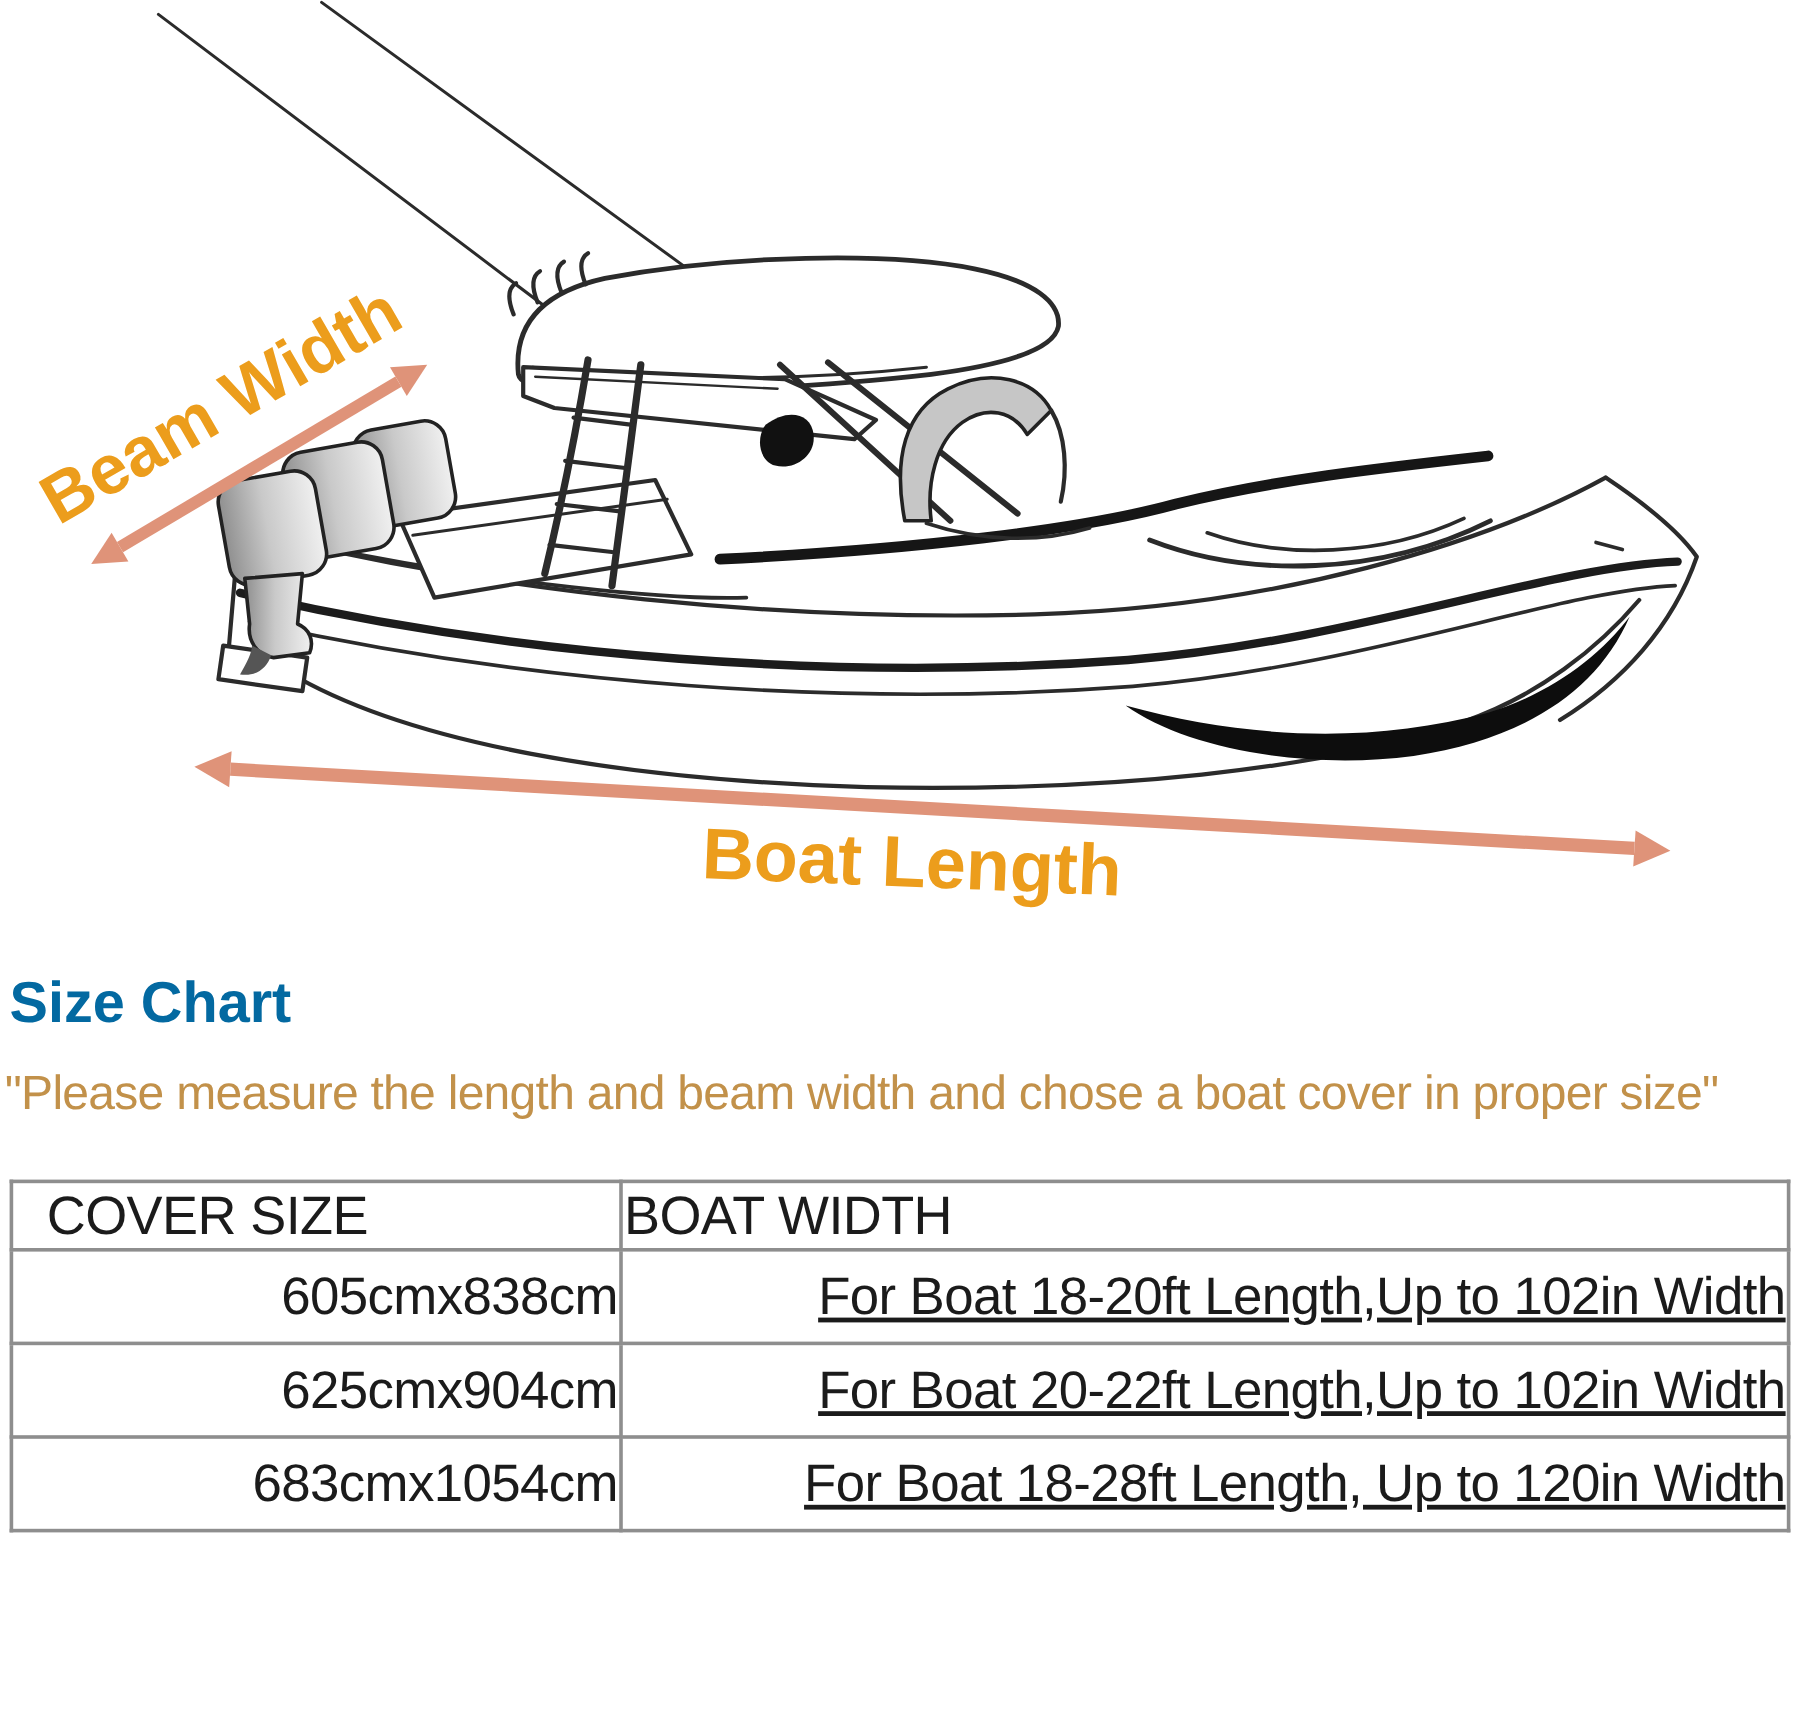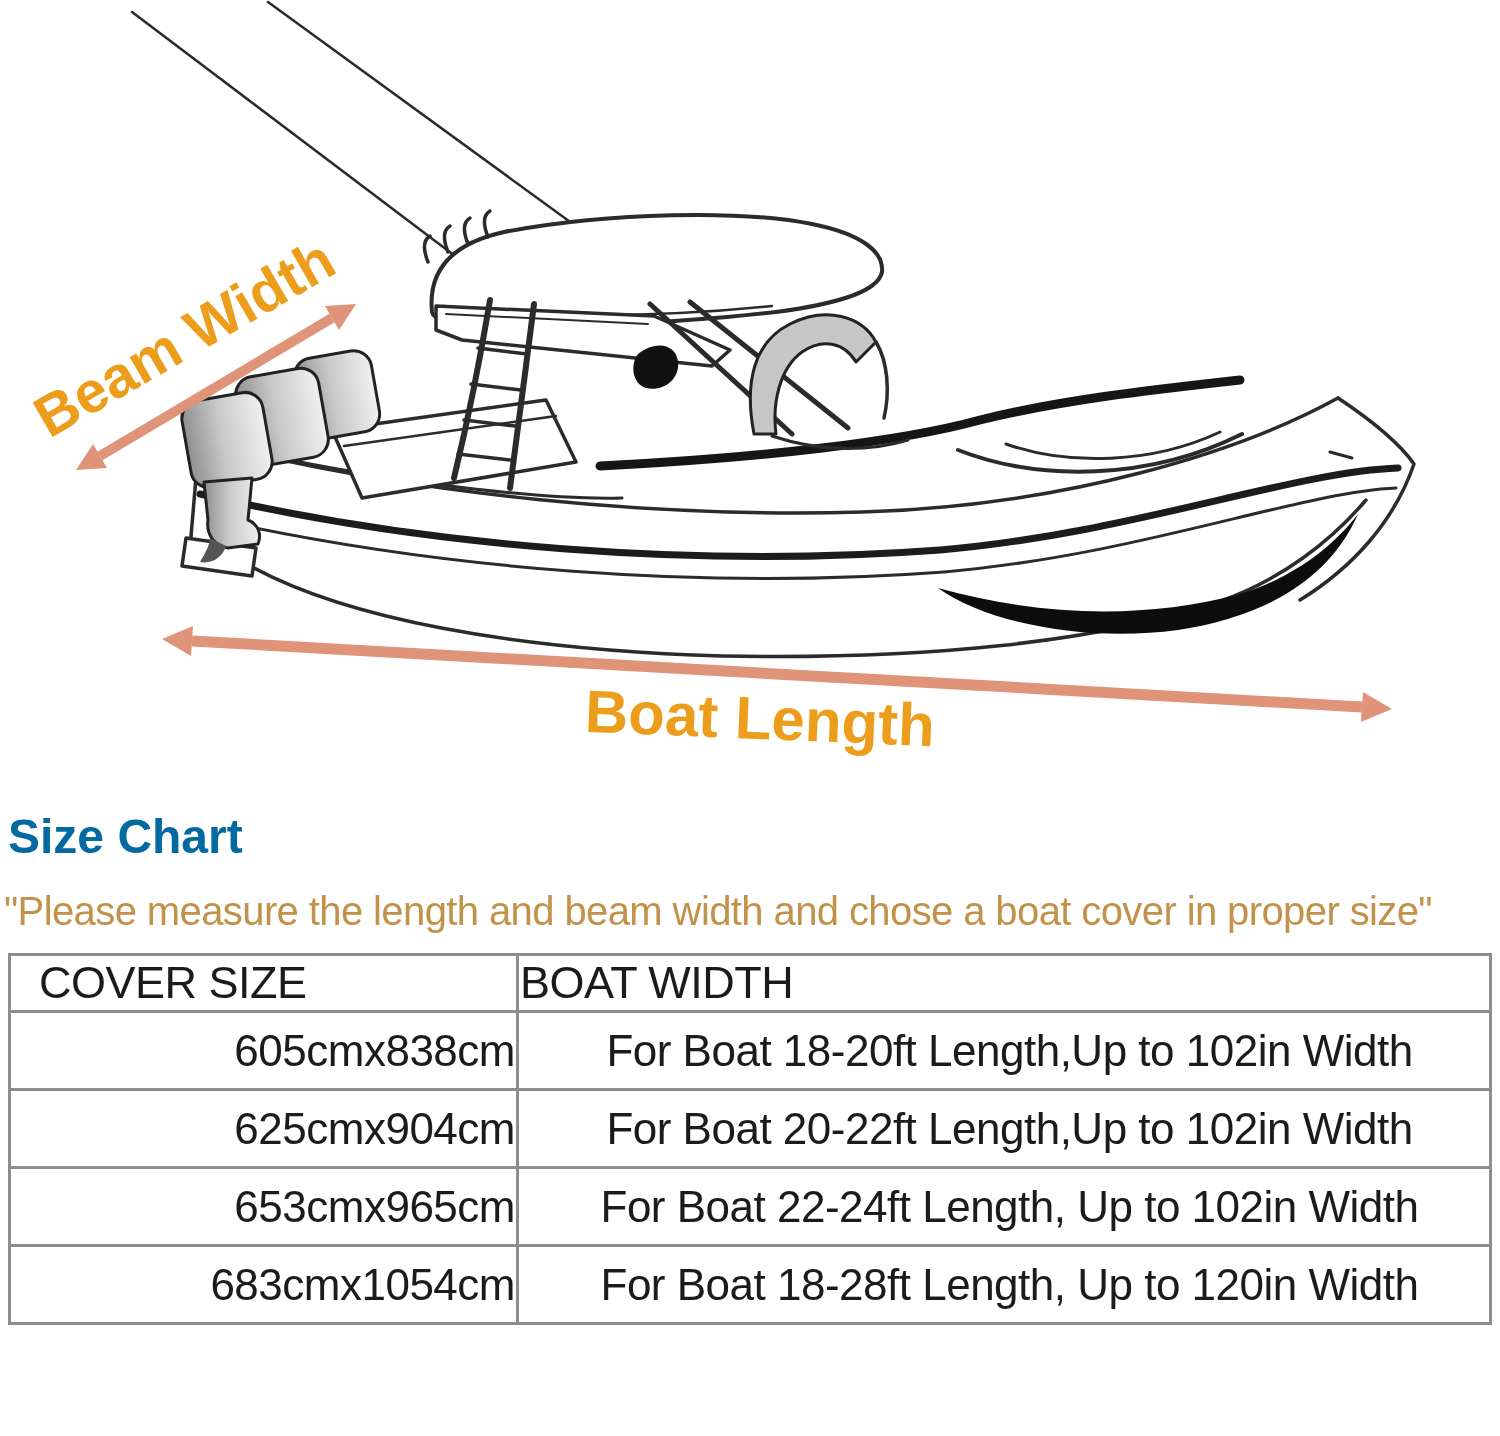--- a/index.html
+++ b/index.html
@@ -7,31 +7,31 @@
        font-family:"Liberation Sans","DejaVu Sans",sans-serif;color:#1b1b1b;}
   .illustration{position:absolute;left:0;top:0;width:1500px;height:810px;}
   .illustration svg{position:absolute;left:0;top:0;}
   .dim-label{position:absolute;font-weight:700;color:#EC9D1C;white-space:nowrap;text-align:center;}
   .beam-label{left:-28px;top:304px;width:424px;font-size:58px;transform:rotate(-30deg);}
   .length-label{left:560px;top:684px;width:400px;font-size:60px;transform:rotate(2.4deg);}
   .page-title{position:absolute;left:8px;top:812px;font-size:48px;font-weight:700;
               color:#0369a1;letter-spacing:0px;line-height:1.05;}
   .page-subtitle{position:absolute;left:4px;top:889px;width:1496px;font-size:40px;
                  color:#C2914A;letter-spacing:-0.6px;white-space:nowrap;font-weight:400;}
-  .size-table{position:absolute;left:8px;top:953px;width:1484px;border-collapse:collapse;
+  .size-table{position:absolute;left:8px;top:983px;width:1484px;border-collapse:collapse;
               table-layout:fixed;}
   .size-table th,.size-table td{border:3px solid #8e8e8e;font-weight:400;
               letter-spacing:-0.5px;overflow:hidden;}
   .size-table th{height:51px;font-size:45px;}
   .size-table td{height:73px;font-size:44px;}
   .col-cover{width:508px;}
   th.h-cover{text-align:left;padding-left:28px;}
   th.h-width{text-align:left;}
   td.c-cover{text-align:right;padding-left:26px;}
-  td.c-width{text-align:center;padding-left:12px;}
+  td.c-width{text-align:right;padding-left:12px;text-decoration:underline;}
 </style>
 </head>
 <body>
 
 <div class="illustration">
   <svg width="1500" height="810" viewBox="0 0 1500 810">
     <defs>
       <linearGradient id="gm" x1="0" y1="0" x2="1" y2="0">
         <stop offset="0" stop-color="#8f8f8f"></stop>
         <stop offset="0.45" stop-color="#c9c9c9"></stop>
@@ -126,21 +126,17 @@
   <tbody>
     <tr>
       <td class="c-cover">605cmx838cm</td>
       <td class="c-width">For Boat 18-20ft Length,Up to 102in Width</td>
     </tr>
     <tr>
       <td class="c-cover">625cmx904cm</td>
       <td class="c-width">For Boat 20-22ft Length,Up to 102in Width</td>
     </tr>
     <tr>
-      <td class="c-cover">653cmx965cm</td>
-      <td class="c-width">For Boat 22-24ft Length, Up to 102in Width</td>
-    </tr>
-    <tr>
       <td class="c-cover">683cmx1054cm</td>
       <td class="c-width">For Boat 18-28ft Length, Up to 120in Width</td>
     </tr>
   </tbody>
 </table>
 
 </body></html>

